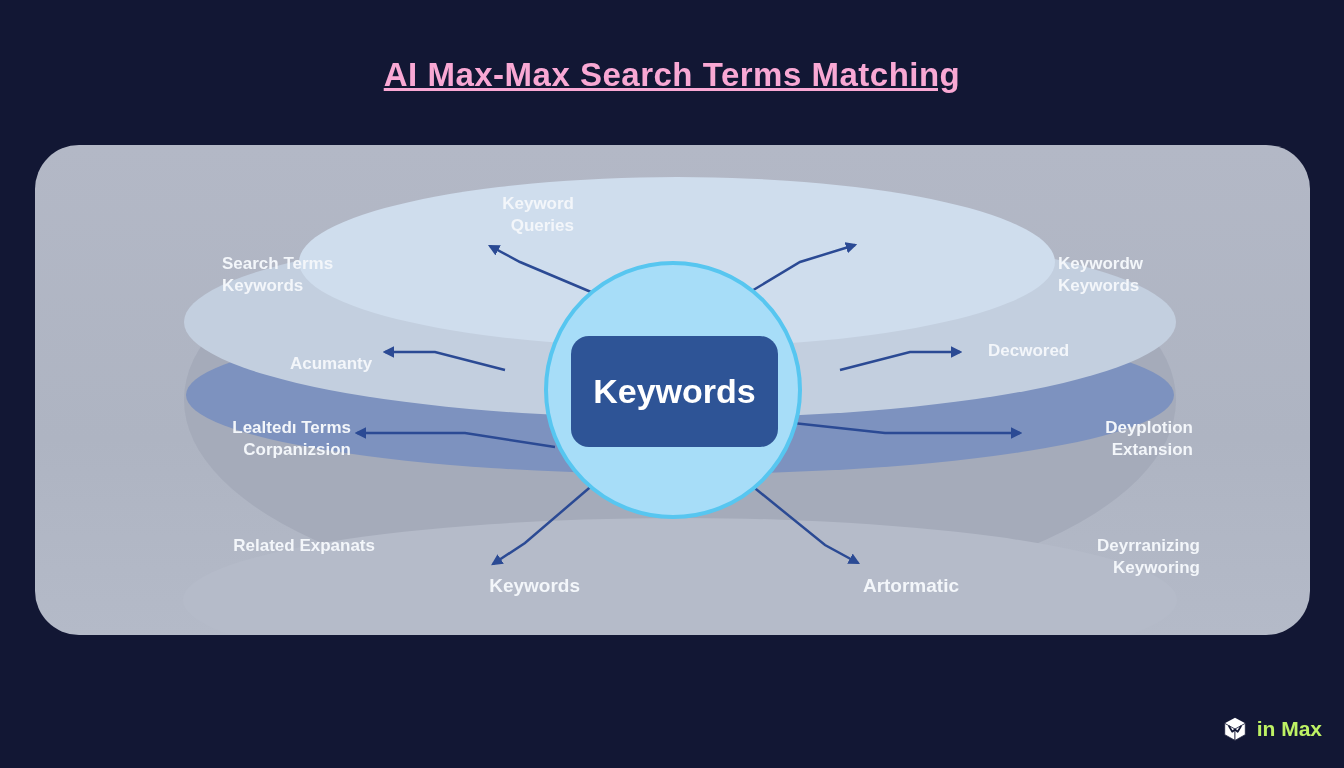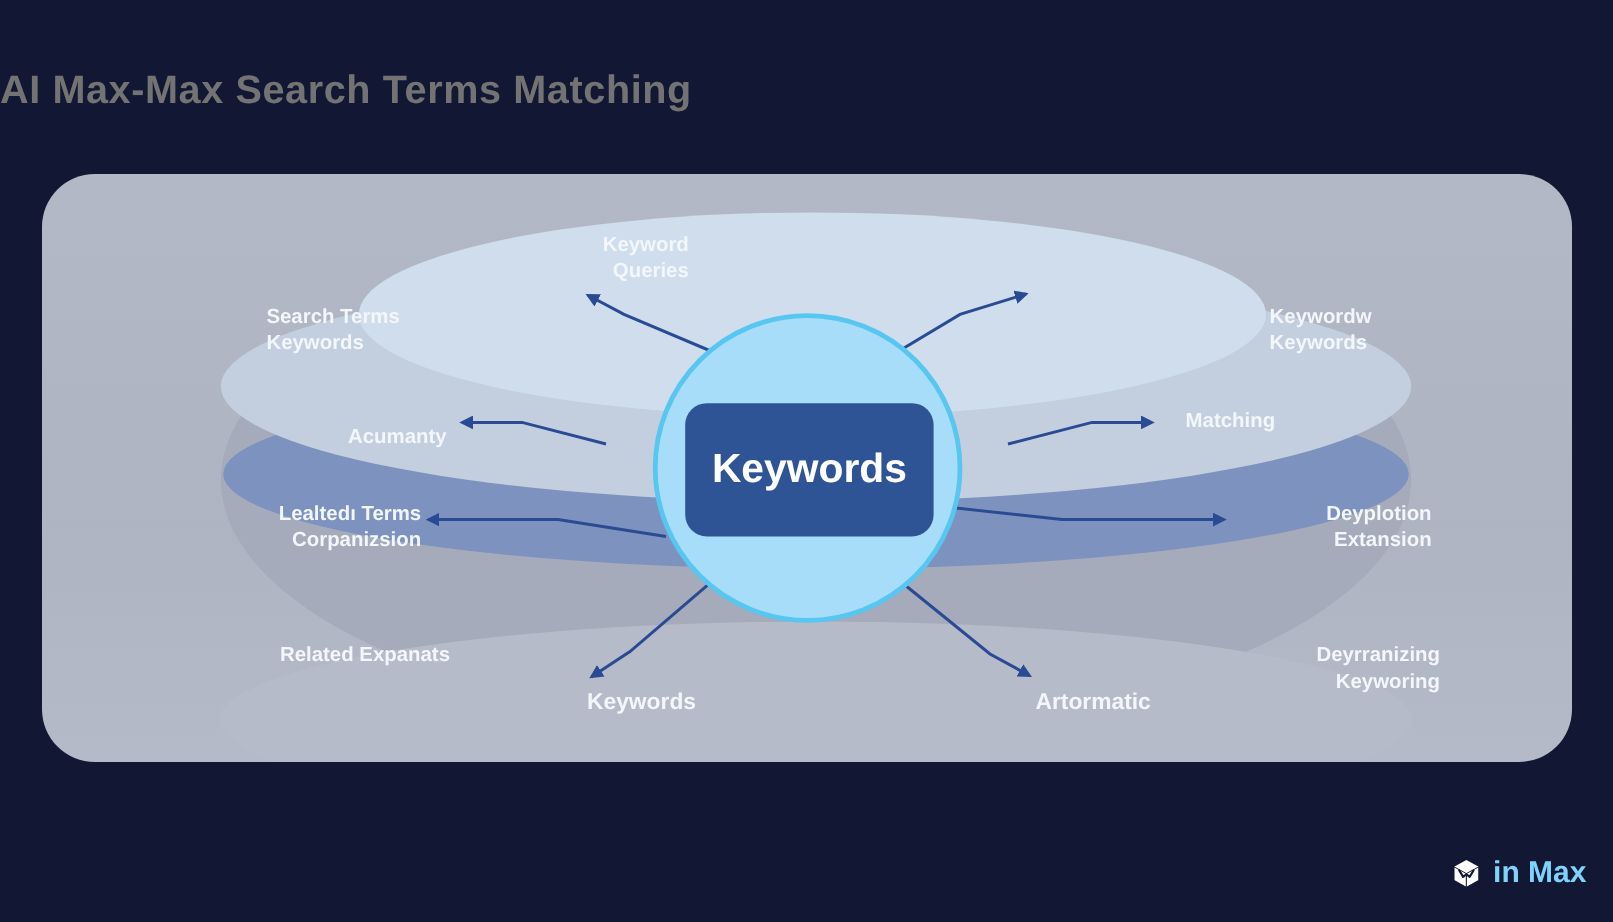--- a/index.html
+++ b/index.html
@@ -3,22 +3,23 @@
 <meta charset="utf-8">
 <style>
   html,body{margin:0;padding:0;}
   body{
     width:1344px;height:768px;position:relative;overflow:hidden;
     background:#121734;
     font-family:"Liberation Sans", sans-serif;
   }
   .title{
     position:absolute;top:56px;left:0;width:100%;
-    text-align:left;color:#737373;font-size:33px;font-weight:700;
+    text-align:center;color:#f9a8d4;font-size:33px;font-weight:700;
     letter-spacing:.5px;
+    text-decoration:underline;
   }
   .panel{
     position:absolute;left:35px;top:145px;width:1275px;height:490px;
     border-radius:44px;overflow:hidden;
     background:linear-gradient(180deg,#b3b8c6 0%,#aeb4c2 60%,#b4bac8 100%);
   }
   .panel svg.scene{position:absolute;left:0;top:0;}
   .center-box{
     position:absolute;left:536px;top:191px;width:207px;height:111px;
     background:#2e5496;border-radius:18px;
@@ -29,21 +30,21 @@
     position:absolute;color:#f3f6fa;font-weight:700;font-size:17px;
     line-height:22px;white-space:nowrap;
   }
   .lbl span{display:block;}
   .lbl.center{text-align:right;}
   .lbl.big{font-size:19px;}
   .footer{
     position:absolute;right:22px;bottom:26px;
     display:flex;align-items:center;gap:9px;
   }
-  .footer .brand-text{color:#7dd3fc;font-size:25px;font-weight:700;}
+  .footer .brand-text{color:#bef264;font-size:21px;font-weight:700;}
   .footer svg{display:block;}
 </style>
 </head>
 <body>
 
 <div class="title">AI Max-Max Search Terms Matching</div>
 
 <div class="panel">
 
   <svg class="scene" width="1275" height="490" viewBox="0 0 1275 490">
@@ -89,21 +90,21 @@
   <div class="lbl" style="left:1023px;top:108px;">
     <span>Keywordw</span>
     <span>Keywords</span>
   </div>
 
   <div class="lbl" style="left:255px;top:208px;">
     <span>Acumanty</span>
   </div>
 
   <div class="lbl" style="left:953px;top:195px;">
-    <span>Matching</span>
+    <span>Decwored</span>
   </div>
 
   <div class="lbl center" style="left:136px;top:272px;width:180px;">
     <span>Lealtedı Terms</span>
     <span>Corpanizsion</span>
   </div>
 
   <div class="lbl center" style="left:978px;top:272px;width:180px;">
     <span>Deyplotion</span>
     <span>Extansion</span>

